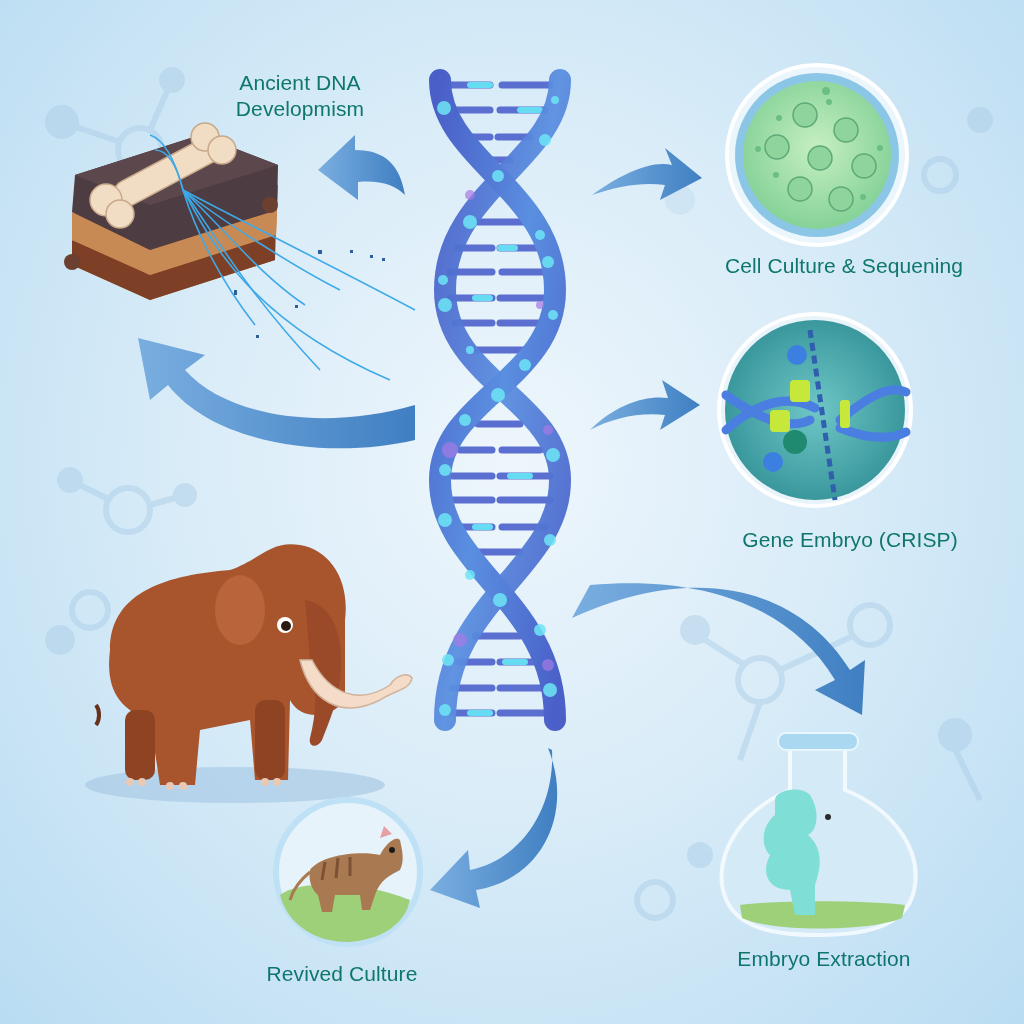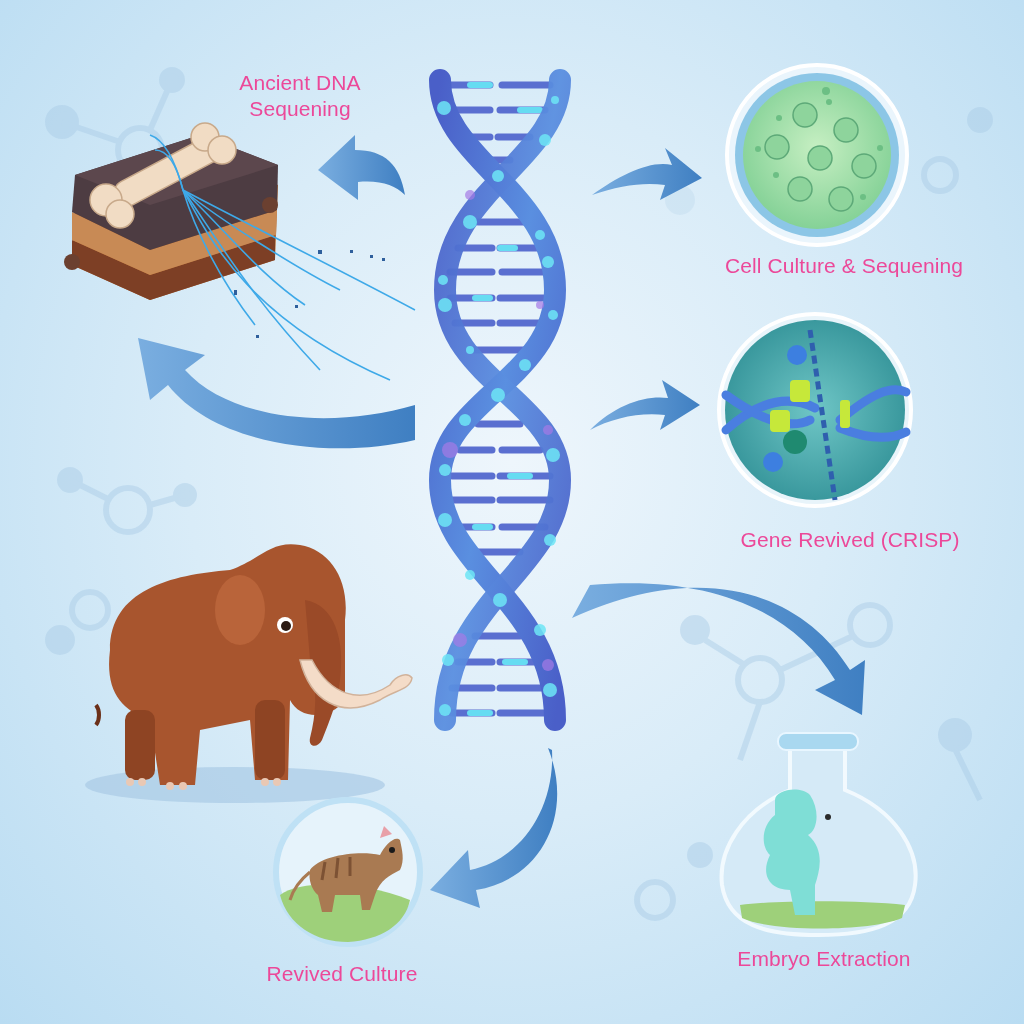--- a/index.html
+++ b/index.html
@@ -3,21 +3,21 @@
   <meta charset="utf-8">
   <style>
     html, body { margin:0; padding:0; }
     body {
       width:1024px; height:1024px; overflow:hidden; position:relative;
       background: radial-gradient(ellipse at 50% 45%, #eef6fc 0%, #d9ecf8 45%, #b9dcf2 100%);
       font-family: "Liberation Sans", "DejaVu Sans", sans-serif;
     }
     .layer { position:absolute; left:0; top:0; width:1024px; height:1024px; }
     .label {
-      position:absolute; color:#ec4899; font-size:21px; line-height:26px;
+      position:absolute; color:#0f766e; font-size:21px; line-height:26px;
       text-align:center; white-space:nowrap; letter-spacing:0.1px;
     }
   </style>
 </head>
 <body>
 
 <svg class="layer" viewBox="0 0 1024 1024">
   <g fill="none" stroke="#a9cbe6" stroke-width="6" opacity="0.45">
     <circle cx="62" cy="122" r="14" fill="#a9cbe6"></circle>
       <circle cx="140" cy="150" r="22"></circle>
@@ -313,18 +313,18 @@
       <line x1="325" y1="862" x2="322" y2="880"></line>
       <line x1="338" y1="858" x2="336" y2="878"></line>
       <line x1="350" y1="857" x2="350" y2="876"></line>
     </g>
   <circle cx="392" cy="850" r="3" fill="#1a1a1a"></circle>
   <path d="M380,838 L384,826 L392,834 Z" fill="#e8a0a8"></path>
 </svg>
 
 <div class="label" style="left:225px; top:70px; width:150px;">
   <div>Ancient DNA</div>
-  <div>Sequening</div>
+  <div>Developmism</div>
 </div>
 <div class="label" style="left:700px; top:253px; width:288px;">Cell Culture &amp; Sequening</div>
-<div class="label" style="left:730px; top:527px; width:240px;">Gene Revived (CRISP)</div>
+<div class="label" style="left:730px; top:527px; width:240px;">Gene Embryo (CRISP)</div>
 <div class="label" style="left:706px; top:946px; width:236px;">Embryo Extraction</div>
 <div class="label" style="left:236px; top:961px; width:212px;">Revived Culture</div>
 
 </body></html>

